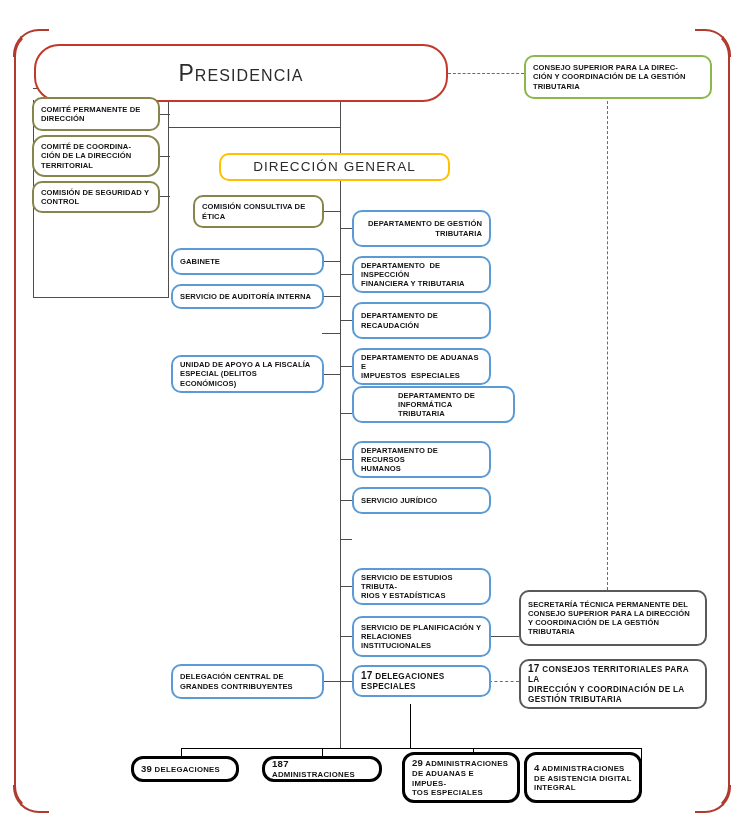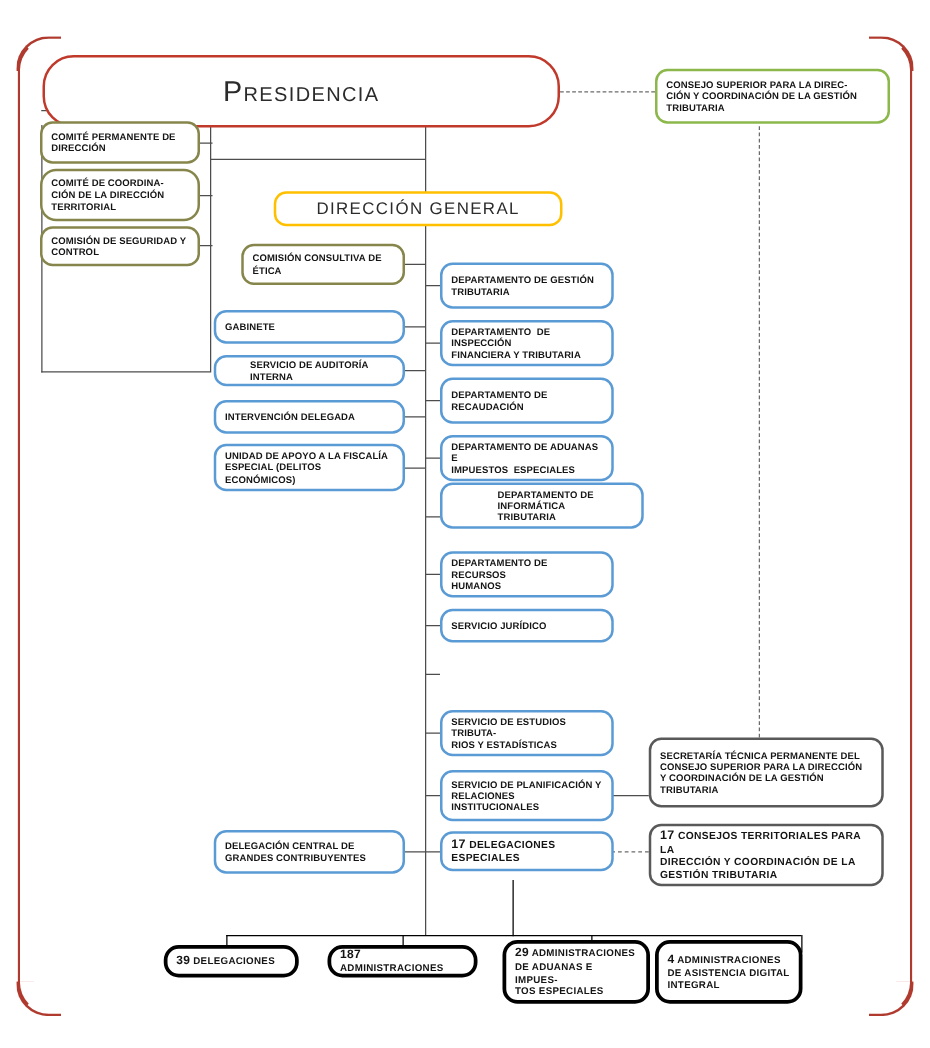--- a/index.html
+++ b/index.html
@@ -151,31 +151,28 @@
     <span class="txt">DIRECCIÓN GENERAL</span>
   </div>
 
   <div class="box b-olive" style="left:193px;top:195px;width:131px;height:33px;">
     <span class="txt">COMISIÓN CONSULTIVA DE<br>ÉTICA</span>
   </div>
 
   <div class="box b-blue" style="left:171px;top:248px;width:153px;height:27px;">
     <span class="txt">GABINETE</span>
   </div>
-  <div class="box b-blue" style="left:171px;top:284px;width:153px;height:25px;padding-left:20px;">
+  <div class="box b-blue" style="left:171px;top:284px;width:153px;height:25px;">
     <span class="txt">SERVICIO DE AUDITORÍA INTERNA</span>
-  </div>
-  <div class="box b-blue" style="left:171px;top:320px;width:153px;height:27px;">
-    <span class="txt">INTERVENCIÓN DELEGADA</span>
   </div>
   <div class="box b-blue" style="left:171px;top:355px;width:153px;height:38px;">
     <span class="txt">UNIDAD DE APOYO A LA FISCALÍA<br>ESPECIAL (DELITOS ECONÓMICOS)</span>
   </div>
 
-  <div class="box b-blue" style="left:352px;top:210px;width:139px;height:37px;">
+  <div class="box b-blue" style="left:352px;top:210px;width:139px;height:37px;text-align:right;">
     <span class="txt">DEPARTAMENTO DE GESTIÓN<br>TRIBUTARIA</span>
   </div>
   <div class="box b-blue" style="left:352px;top:256px;width:139px;height:37px;">
     <span class="txt">DEPARTAMENTO&nbsp; DE&nbsp; INSPECCIÓN<br>FINANCIERA Y TRIBUTARIA</span>
   </div>
   <div class="box b-blue" style="left:352px;top:302px;width:139px;height:37px;">
     <span class="txt">DEPARTAMENTO DE<br>RECAUDACIÓN</span>
   </div>
   <div class="box b-blue" style="left:352px;top:348px;width:139px;height:37px;">
     <span class="txt">DEPARTAMENTO DE ADUANAS E<br>IMPUESTOS&nbsp; ESPECIALES</span>

